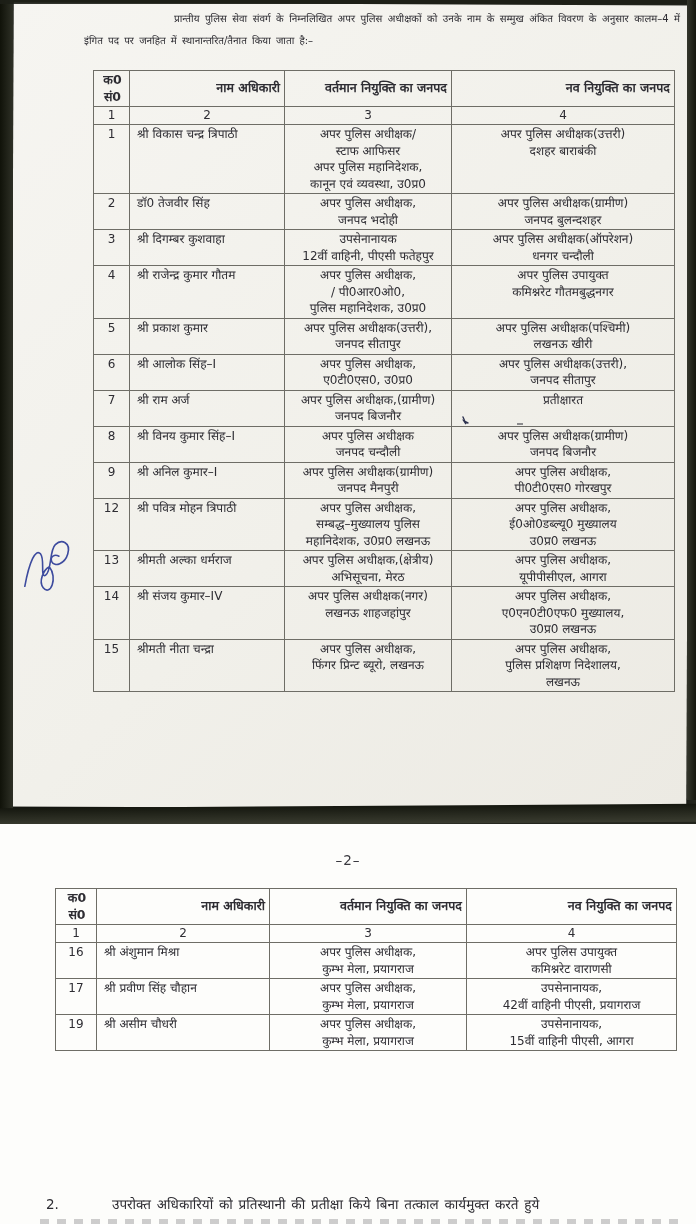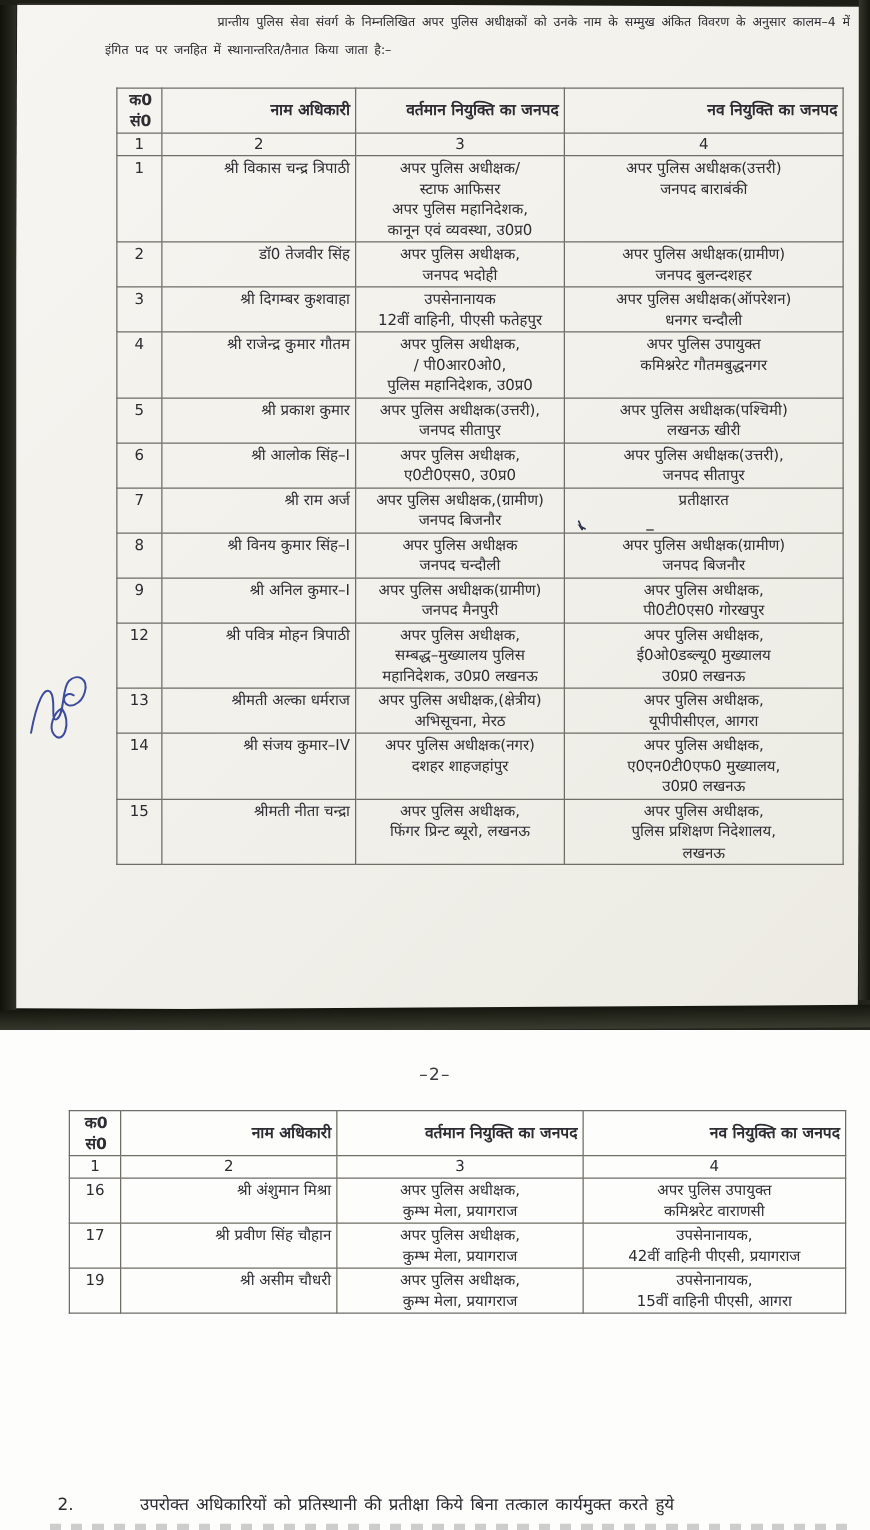--- a/index.html
+++ b/index.html
@@ -41,21 +41,21 @@
     border-collapse:collapse;table-layout:fixed;
     font-size:12px;line-height:16.5px;color:#2e2d33;
     background:transparent;
   }
   table.doc th,table.doc td{
     border:1px solid #6e6d66;padding:1px 4px;vertical-align:top;
     text-align:center;white-space:pre-line;overflow:hidden;
   }
   table.doc th{font-weight:bold;font-size:12.5px;vertical-align:middle;text-align:right;}
   table.doc th.h-sno{text-align:center;padding-left:6px;}
-  table.doc td.c-name{text-align:right;padding-left:7px;}
+  table.doc td.c-name{text-align:left;padding-left:7px;}
   table.doc tr.numrow td{height:17px;line-height:16px;padding:0 4px;}
   .t1{position:absolute;left:93px;top:70px;width:581px;}
   .t1 col.c1{width:36px;} .t1 col.c2{width:155px;}
   .t1 col.c3{width:167px;} .t1 col.c4{width:223px;}
   .t2{position:absolute;left:55px;top:888px;width:621px;}
   .t2 col.c1{width:41px;} .t2 col.c2{width:173px;}
   .t2 col.c3{width:197px;} .t2 col.c4{width:210px;}
   .pagenum{
     position:absolute;left:0;top:852px;width:696px;text-align:center;
     font-size:13.5px;color:#3a393f;letter-spacing:1px;
@@ -112,21 +112,21 @@
   </thead>
   <tbody>
       <tr>
         <td class="c-sno">1</td>
         <td class="c-name">श्री विकास चन्द्र त्रिपाठी</td>
         <td class="c-current">अपर पुलिस अधीक्षक/
 स्टाफ आफिसर
 अपर पुलिस महानिदेशक,
 कानून एवं व्यवस्था, उ0प्र0</td>
         <td class="c-new">अपर पुलिस अधीक्षक(उत्तरी)
-जनपद बाराबंकी</td>
+दशहर बाराबंकी</td>
       </tr>
       <tr>
         <td class="c-sno">2</td>
         <td class="c-name">डॉ0 तेजवीर सिंह</td>
         <td class="c-current">अपर पुलिस अधीक्षक,
 जनपद भदोही</td>
         <td class="c-new">अपर पुलिस अधीक्षक(ग्रामीण)
 जनपद बुलन्दशहर</td>
       </tr>
       <tr>
@@ -200,21 +200,21 @@
         <td class="c-name">श्रीमती अल्का धर्मराज</td>
         <td class="c-current">अपर पुलिस अधीक्षक,(क्षेत्रीय)
 अभिसूचना, मेरठ</td>
         <td class="c-new">अपर पुलिस अधीक्षक,
 यूपीपीसीएल, आगरा</td>
       </tr>
       <tr>
         <td class="c-sno">14</td>
         <td class="c-name">श्री संजय कुमार–IV</td>
         <td class="c-current">अपर पुलिस अधीक्षक(नगर)
-दशहर शाहजहांपुर</td>
+लखनऊ शाहजहांपुर</td>
         <td class="c-new">अपर पुलिस अधीक्षक,
 ए0एन0टी0एफ0 मुख्यालय,
 उ0प्र0 लखनऊ</td>
       </tr>
       <tr>
         <td class="c-sno">15</td>
         <td class="c-name">श्रीमती नीता चन्द्रा</td>
         <td class="c-current">अपर पुलिस अधीक्षक,
 फिंगर प्रिन्ट ब्यूरो, लखनऊ</td>
         <td class="c-new">अपर पुलिस अधीक्षक,

